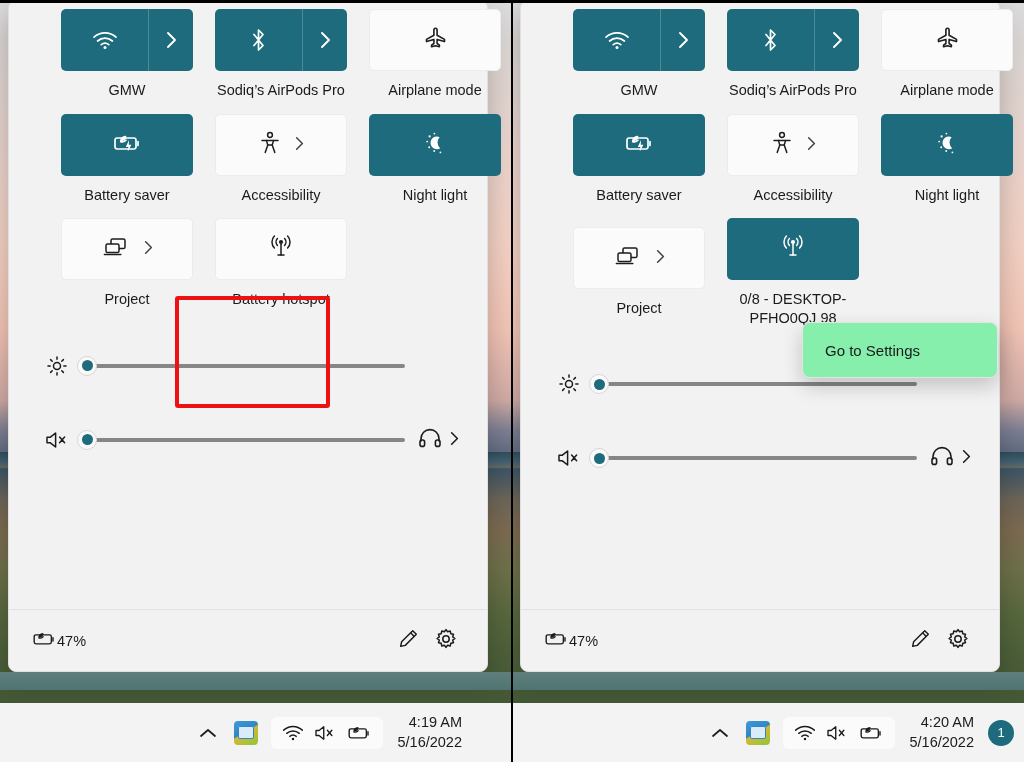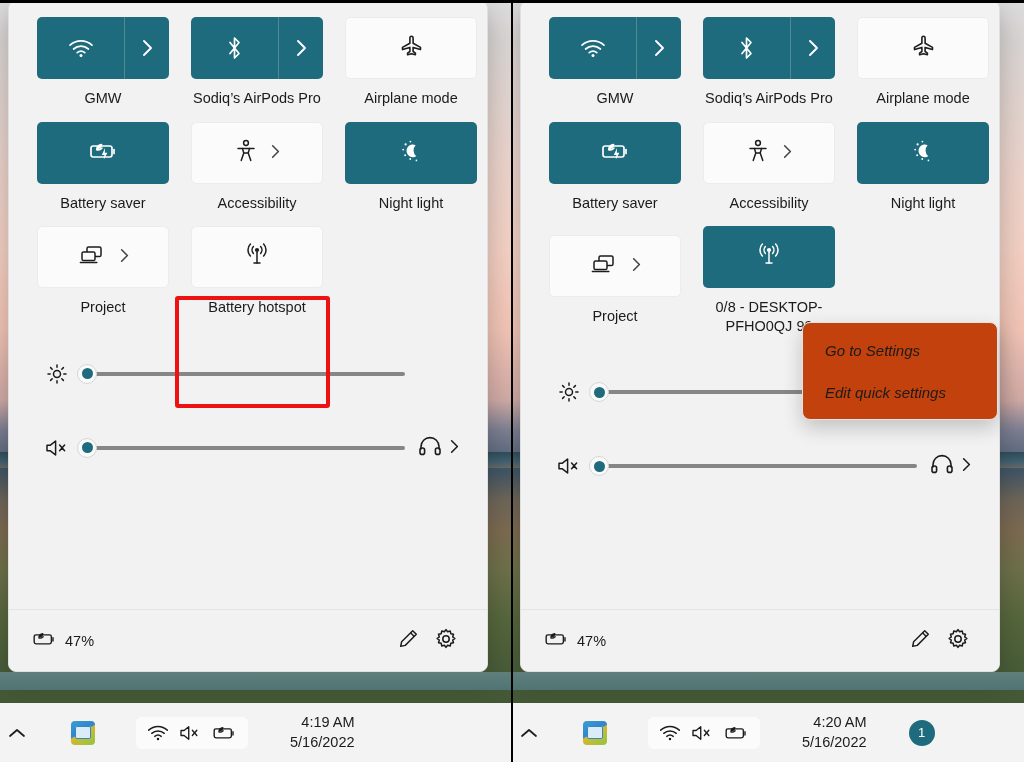--- a/index.html
+++ b/index.html
@@ -33,23 +33,22 @@
   .wall-ridge {
     position: absolute; left: 0; right: 0; top: 452px; height: 16px;
     background: linear-gradient(to bottom, #2e4a58, #406171 60%, #6b6b63);
     opacity: .95;
   }
 
   
   .taskbar {
     position: absolute; left: 0; right: 0; bottom: 0; height: 59px;
     background: #f3f3f3;
-    display: flex; align-items: center; justify-content: flex-start;
+    display: flex; align-items: center; justify-content: flex-end;
     padding-right: 10px;
-    gap: 28px;
   }
   .tb-teal-edge {
     position: absolute; left: 0; right: 0; bottom: 72px; height: 18px;
     background: linear-gradient(to bottom, #5f7f7c, #507472);
   }
   .tb-chevron {
     width: 34px; height: 42px; display: flex; align-items: center; justify-content: center;
     color: #1b1b1b; font-size: 15px;
   }
   .tb-app {
@@ -88,21 +87,21 @@
     position: absolute; left: 8px; top: 0px; width: 480px; height: 672px;
     background: #f2f2f2; border-radius: 8px;
     border: 1px solid #e0e0e0;
     box-shadow: 0 10px 26px rgba(0,0,0,.22);
     display: flex; flex-direction: column;
   }
   .qs-top-sliver {
     position: absolute; left: 196px; top: -8px; width: 270px; height: 8px;
     background: #f2f2f2; border-radius: 6px 6px 0 0;
   }
-  .qs-body { flex: 1; padding: 16px 28px 0 28px; }
+  .qs-body { flex: 1; padding: 8px 28px 0 28px; margin-left: 24px; }
 
   
   .tile-grid { display: grid; grid-template-columns: repeat(3, 1fr); column-gap: 22px; }
   .tile-cell { display: flex; flex-direction: column; align-items: center; }
   .tile {
     width: 132px; height: 62px; border-radius: 5px;
     display: flex; align-items: center; justify-content: center;
     position: relative;
   }
   .tile.on  { background: #1d6b7c; color: #ffffff; }
@@ -137,33 +136,33 @@
   }
   .sl-thumb::after { content: ""; width: 11px; height: 11px; border-radius: 50%; background: #1d6b7c; }
   .sl-end { width: 54px; display: flex; align-items: center; justify-content: flex-end; gap: 8px; color: #1b1b1b; }
   .sl-end .chev { font-size: 13px; }
 
   
   .qs-footer {
     height: 62px; border-top: 1px solid #e3e3e3;
     display: flex; align-items: center; padding: 0 22px;
   }
-  .foot-batt { display: flex; align-items: center; gap: 8px; font-size: 14.5px; color: #1b1b1b; }
+  .foot-batt { display: flex; align-items: center; font-size: 14.5px; color: #1b1b1b; }
   .foot-spacer { flex: 1; }
   .foot-btn {
     width: 38px; height: 38px; display: flex; align-items: center; justify-content: center;
     color: #1b1b1b; border-radius: 4px;
   }
 
   
   .ctx-menu {
     position: absolute; left: 290px; top: 322px; width: 196px;
-    background: #c2410c; border: 1px solid #e4e4e4; border-radius: 8px;
+    background: #86efac; border: 1px solid #e4e4e4; border-radius: 8px;
     box-shadow: 0 8px 20px rgba(0,0,0,.20);
-    padding: 6px 4px; z-index: 6; font-style: italic;
+    padding: 6px 4px; z-index: 6;
   }
   .ctx-item {
     height: 42px; display: flex; align-items: center; padding: 0 18px;
     font-size: 15px; color: #1b1b1b; border-radius: 5px;
   }
 
   
   .redbox { position: absolute; border: 4px solid #ee1111; border-radius: 3px; z-index: 8; pointer-events: none; }
   #redbox-hotspot { left: 175px; top: 296px; width: 155px; height: 112px; }
 
@@ -665,21 +664,20 @@
               <circle cx="11" cy="11" r="3.2"></circle>
               <path d="M11 1.6 l1.6 2.2 l2.6 -.8 l.6 2.7 l2.7 .6 l-.8 2.6 l2.2 1.6 l-2.2 1.6 l.8 2.6 l-2.7 .6 l-.6 2.7 l-2.6 -.8 l-1.6 2.2 l-1.6 -2.2 l-2.6 .8 l-.6 -2.7 l-2.7 -.6 l.8 -2.6 l-2.2 -1.6 l2.2 -1.6 l-.8 -2.6 l2.7 -.6 l.6 -2.7 l2.6 .8 z"></path>
             </svg>
           </span>
         </div>
       </div>
     </div>
 
     <div class="ctx-menu">
       <div class="ctx-item">Go to Settings</div>
-      <div class="ctx-item">Edit quick settings</div>
     </div>
 
     <div class="tb-teal-edge"></div>
     <div class="taskbar">
       <div class="tb-chevron">
         <svg width="18" height="12" viewBox="0 0 18 12" fill="none" stroke="currentColor" stroke-width="1.7" stroke-linecap="round" stroke-linejoin="round">
             <path d="M2 9 L9 3 L16 9"></path>
           </svg>
       </div>
       <div class="tb-app">

